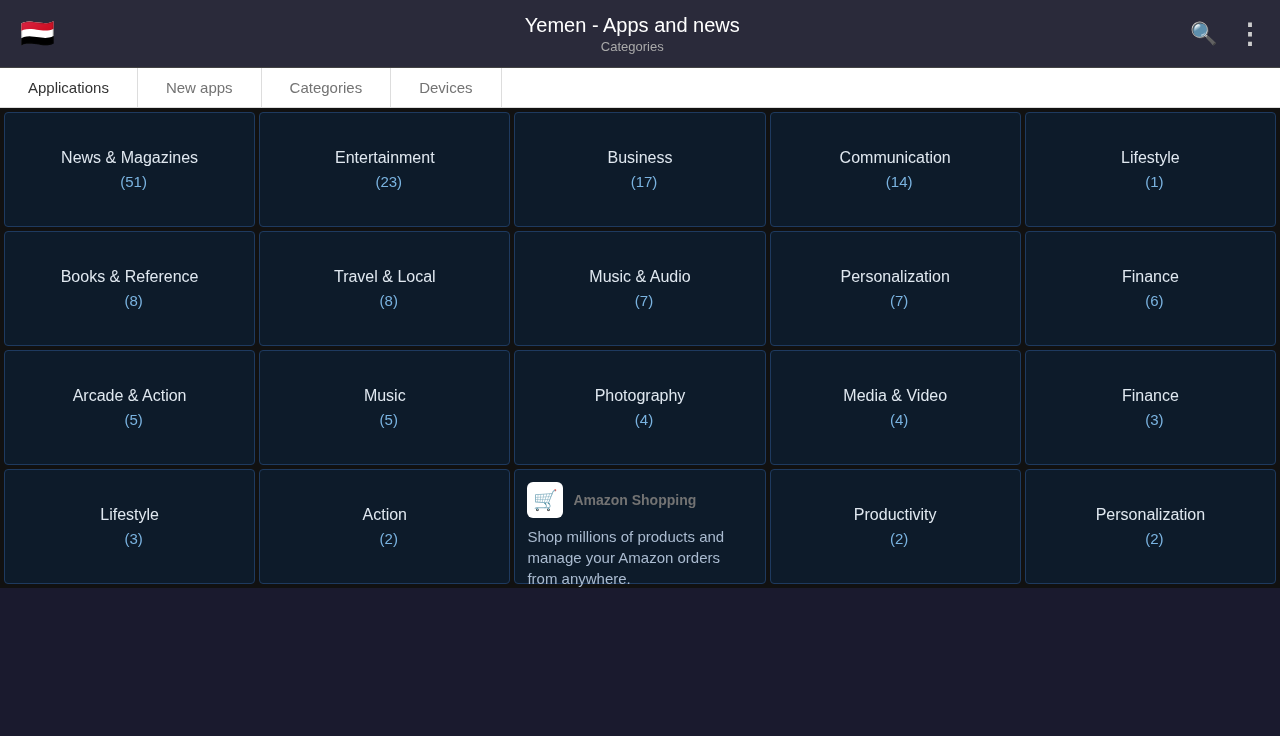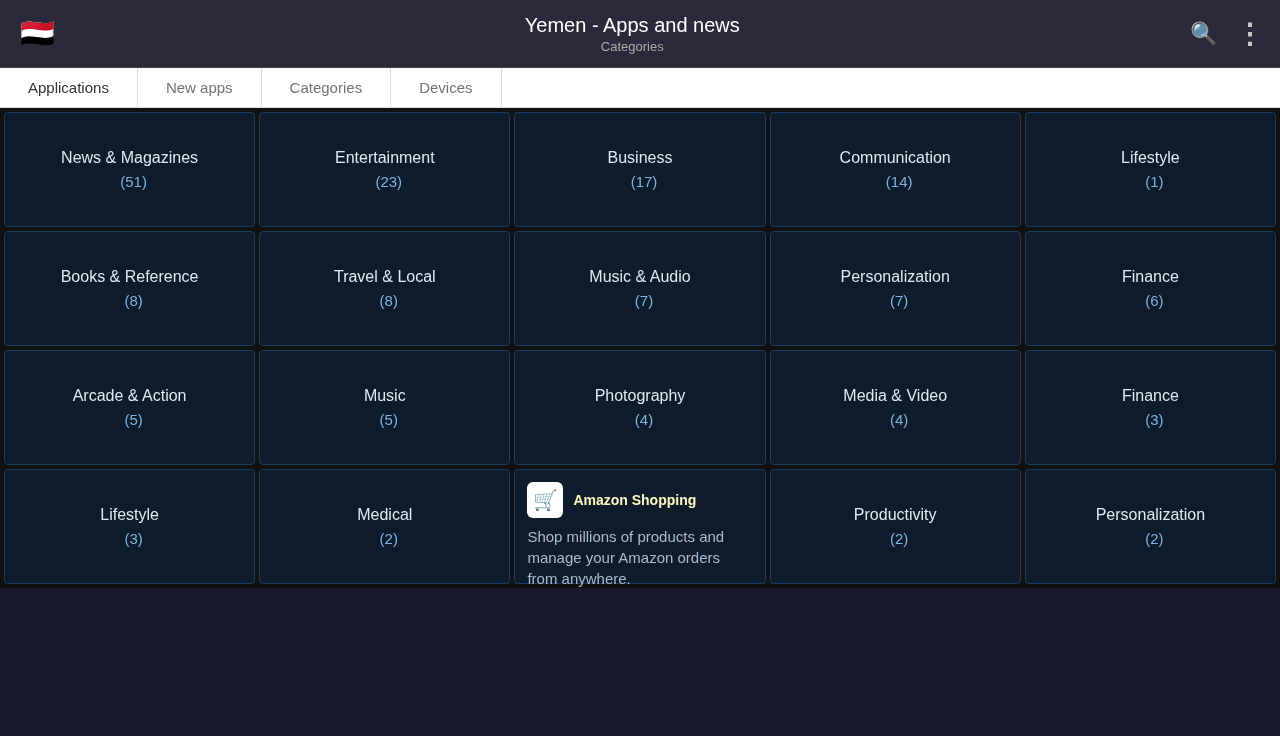--- a/index.html
+++ b/index.html
@@ -106,21 +106,21 @@
     .ad-icon {
       width: 36px;
       height: 36px;
       background: #fff;
       border-radius: 6px;
       display: flex;
       align-items: center;
       justify-content: center;
       font-size: 20px;
     }
-    .ad-title { font-size: 14px; font-weight: 600; color: #fef9c3; }
+    .ad-title { font-size: 14px; font-weight: 600; color: #737373; }
     .ad-desc { font-size: 15px; color: #aabbd0; line-height: 1.4; }
   </style>
 </head>
 <body>
 
 <div id="header">
   <div id="flag-icon">
     <span>🇾🇪</span>
   </div>
   <div id="header-text">
@@ -199,21 +199,21 @@
     </div>
     <div class="category-card">
       <div class="cat-name">Finance</div>
       <div class="cat-count">(3)</div>
     </div>
     <div class="category-card">
       <div class="cat-name">Lifestyle</div>
       <div class="cat-count">(3)</div>
     </div>
     <div class="category-card">
-      <div class="cat-name">Medical</div>
+      <div class="cat-name">Action</div>
       <div class="cat-count">(2)</div>
     </div>
     <div class="category-card ad-card">
       <div class="ad-top">
         <div class="ad-icon">🛒</div>
         <div class="ad-title">Amazon Shopping</div>
       </div>
       <div class="ad-desc">Shop millions of products and manage your Amazon orders from anywhere.</div>
     </div>
     <div class="category-card">

